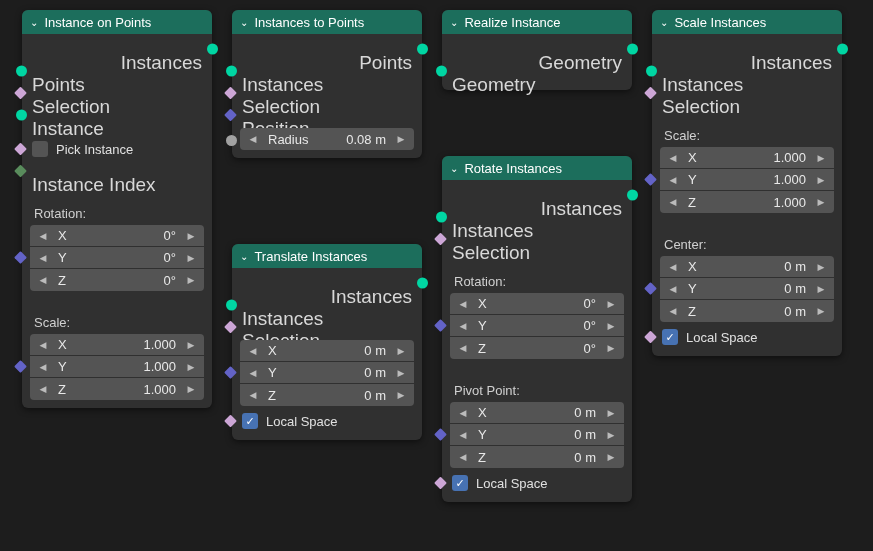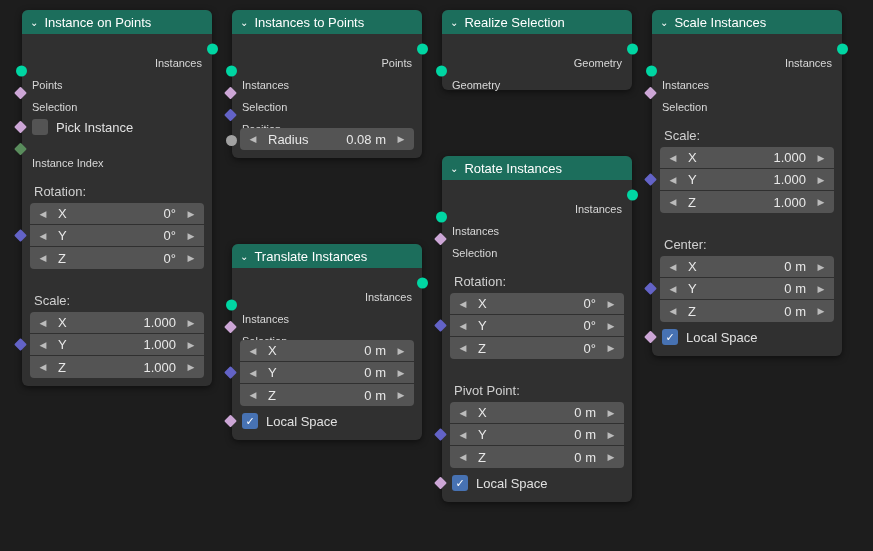--- a/index.html
+++ b/index.html
@@ -32,21 +32,21 @@
   .node-body { padding: 4px 0 8px 0; position: relative; }
 
   .row {
     position: relative;
     display: flex;
     align-items: center;
     height: 22px;
     padding: 0 10px;
   }
   .row.out { justify-content: flex-end; }
-  .row .label { color: #d8d8d8; font-size: 11px; margin-top: 28px; }
+  .row .label { color: #d8d8d8; font-size: 19px; margin-top: 28px; }
 
   .socket {
     position: absolute;
     width: 11px; height: 11px;
     border-radius: 50%;
     top: 50%;
     transform: translateY(-50%);
   }
   .socket.left { left: -6px; }
   .socket.right { right: -6px; }
@@ -116,20 +116,24 @@
       <span class="socket right geom"></span>
     </div>
     <div class="row">
       <span class="socket left geom"></span>
       <span class="label">Points</span>
     </div>
     <div class="row">
       <span class="socket left bool"></span>
       <span class="label">Selection</span>
     </div>
+    <div class="row">
+      <span class="socket left geom"></span>
+      <span class="label">Instance</span>
+    </div>
     <div class="checkbox-row">
       <span class="socket left bool"></span>
       <span class="checkbox"></span>
       <span class="label">Pick Instance</span>
     </div>
     <div class="row">
       <span class="socket left int"></span>
       <span class="label">Instance Index</span>
     </div>
     <div class="section-label">Rotation:</div>
@@ -264,21 +268,21 @@
       <span class="socket left bool"></span>
       <span class="checkbox checked"></span>
       <span class="label">Local Space</span>
     </div>
   </div>
 </div>
 
 <div class="node" style="left:442px; top:10px; width:190px;">
   <div class="node-header">
     <span class="chevron">⌄</span>
-    <span>Realize Selection</span>
+    <span>Realize Instance</span>
   </div>
   <div class="node-body">
     <div class="row out">
       <span class="label">Geometry</span>
       <span class="socket right geom"></span>
     </div>
     <div class="row">
       <span class="socket left geom"></span>
       <span class="label">Geometry</span>
     </div>

